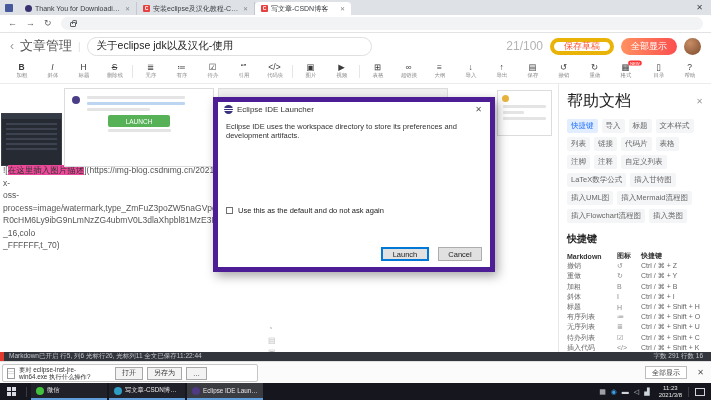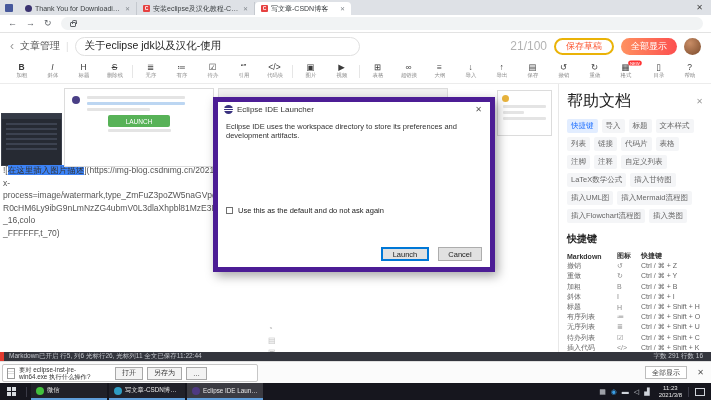--- a/index.html
+++ b/index.html
@@ -18,26 +18,26 @@
   .fav.eclipse{background:#3a3270;border-radius:50%}
   .win-close{margin-left:auto;align-self:center;font-size:8px;color:#444;padding:0 8px}
   .addressbar{position:absolute;top:15px;left:0;right:0;height:18px;background:#fff;border-bottom:1px solid #e3e3e3;display:flex;align-items:center;padding:0 8px;gap:9px}
   .nav-ic{font-size:9px;color:#5f6368;line-height:1}
   .urlfield{flex:1;height:13px;background:#f1f3f4;border-radius:7px;display:flex;align-items:center;gap:5px;padding:0 9px;font-size:8px;color:#202124}
   .lock{width:6px;height:5px;border:1px solid #5f6368;border-radius:1px;position:relative;margin-top:2px}
   .lock:before{content:"";position:absolute;top:-3px;left:1px;width:3px;height:3px;border:1px solid #5f6368;border-bottom:none;border-radius:2px 2px 0 0}
   
   .csdn-header{position:absolute;top:33px;left:0;right:0;height:26px;background:#fff;display:flex;align-items:center;padding:0 10px;gap:6px}
   .back-ch{font-size:12px;color:#999}
-  .back-label{font-size:10px;color:#555}
+  .back-label{font-size:13px;color:#555}
   .hdiv{color:#e0e0e0;font-size:10px}
   .title-input{width:285px;height:19px;border:1px solid #e0e0e0;border-radius:10px;display:flex;align-items:center;padding:0 9px;font-size:10.5px;color:#222}
   .hright{margin-left:auto;display:flex;align-items:center;gap:7px}
   .counter{font-size:12px;color:#b3b3b3}
-  .btn-draft{height:17px;padding:0 10px;border:2px solid #eab308;border-radius:9px;color:#fc5531;font-size:9px;display:flex;align-items:center;background:#fff}
+  .btn-draft{height:17px;padding:0 10px;border:4px solid #eab308;border-radius:9px;color:#fc5531;font-size:9px;display:flex;align-items:center;background:#fff}
   .btn-publish{height:17px;padding:0 10px;border-radius:9px;color:#fff;font-size:9px;display:flex;align-items:center;background:linear-gradient(90deg,#ff9160,#fc4f4f)}
   .avatar{width:17px;height:17px;border-radius:50%;background:radial-gradient(circle at 35% 30%,#c98d66,#7a4a2b)}
   
   .mdtoolbar{position:absolute;top:59px;left:0;right:0;height:25px;background:#fff;border-bottom:1px solid #ececec;display:flex;justify-content:space-between;align-items:center;padding:0 6px}
   #tb-left,#tb-right{display:flex;align-items:center;height:100%}
   .tb-item{width:31px;height:100%;display:flex;flex-direction:column;align-items:center;justify-content:center;position:relative}
   .tb-ic{font-size:8.5px;color:#3a3a3a;line-height:9px;height:9px}
   .tb-ic.b{font-weight:bold}.tb-ic.i{font-style:italic}.tb-ic.st{text-decoration:line-through}
   .tb-lb{font-size:6px;color:#8a8a8a;line-height:7px;transform:scale(.9)}
   .tb-sep{width:1px;height:13px;background:#e6e6e6;margin:0 2px}
@@ -51,21 +51,21 @@
   .thumbC{left:218px;top:4px;width:230px;height:42px;background:#f1f1f1;z-index:1}
   .thumbB{left:64px;top:4px;width:150px;height:79px;z-index:1;padding:4px}
   .tline{height:3px;background:#e4e4e4;margin:3px 2px;border-radius:1px}
   .tline.blue{background:#bcd6f2;width:70%}
   .tline.short{width:45%}
   .launch-btn{margin:4px auto 2px;width:62px;height:12px;background:#57b257;color:#fff;font-size:6.5px;display:flex;align-items:center;justify-content:center;border-radius:2px}
   .pdot{position:absolute;left:7px;top:7px;width:8px;height:8px;border-radius:50%;background:#4a3f86}
   .thumbD{left:497px;top:6px;width:55px;height:46px;z-index:1;padding:3px}
   .ydot{width:7px;height:7px;border-radius:50%;background:#e8b33c;margin:1px 0 3px 1px}
   .md{position:absolute;left:3px;top:80px;width:268px;font-size:8.5px;line-height:12.5px;color:#555;word-break:break-all}
-  .md mark{background:#3b82f6;color:#333}
+  .md mark{background:#ec4899;color:#333}
   .side-tools{position:absolute;left:268px;top:240px;display:flex;flex-direction:column;gap:3px;color:#c0c0c0;font-size:8px}
   
   .help{position:absolute;top:0;right:0;width:153px;height:100%;background:#fff;border-left:1px solid #e8e8e8;padding:7px 8px 0}
   .help-head{display:flex;justify-content:space-between;align-items:center}
   .help-title{font-size:16px;font-weight:normal;color:#222}
   .help-x{font-size:8px;color:#999}
   #tags{margin-top:7px;display:flex;flex-wrap:wrap;gap:4px}
   .chip{font-size:7.5px;color:#666;background:#f4f5f7;border-radius:2px;padding:2px 4px;white-space:nowrap}
   .chip.active{color:#1e6fff;background:#e2edff}
   .sc-title{margin-top:9px;font-size:10px;font-weight:bold;color:#222}
@@ -288,20 +288,21 @@
   <div class="thumb thumbD">
     <div class="ydot"></div>
     <div class="tline"></div>
       <div class="tline short"></div>
       <div class="tline"></div>
   </div>
 
   <div class="md">
     <div class="md-line"><span>![</span><mark>在这里插入图片描述</mark><span>](https://img-blog.csdnimg.cn/2021030511230...?x-</span></div>
     <div id="md-rest">
+        <div class="md-line">oss-</div>
         <div class="md-line">process=image/watermark,type_ZmFuZ3poZW5naGVpdGk,shado</div>
         <div class="md-line">R0cHM6Ly9ibG9nLmNzZG4ubmV0L3dlaXhpbl81MzE3NzUzNg==,size_16,colo</div>
         <div class="md-line">_FFFFFF,t_70)</div>
       </div>
   </div>
 
   <div class="side-tools">
     <span>◔</span>
     <span>▤</span>
     <span>▣</span>

